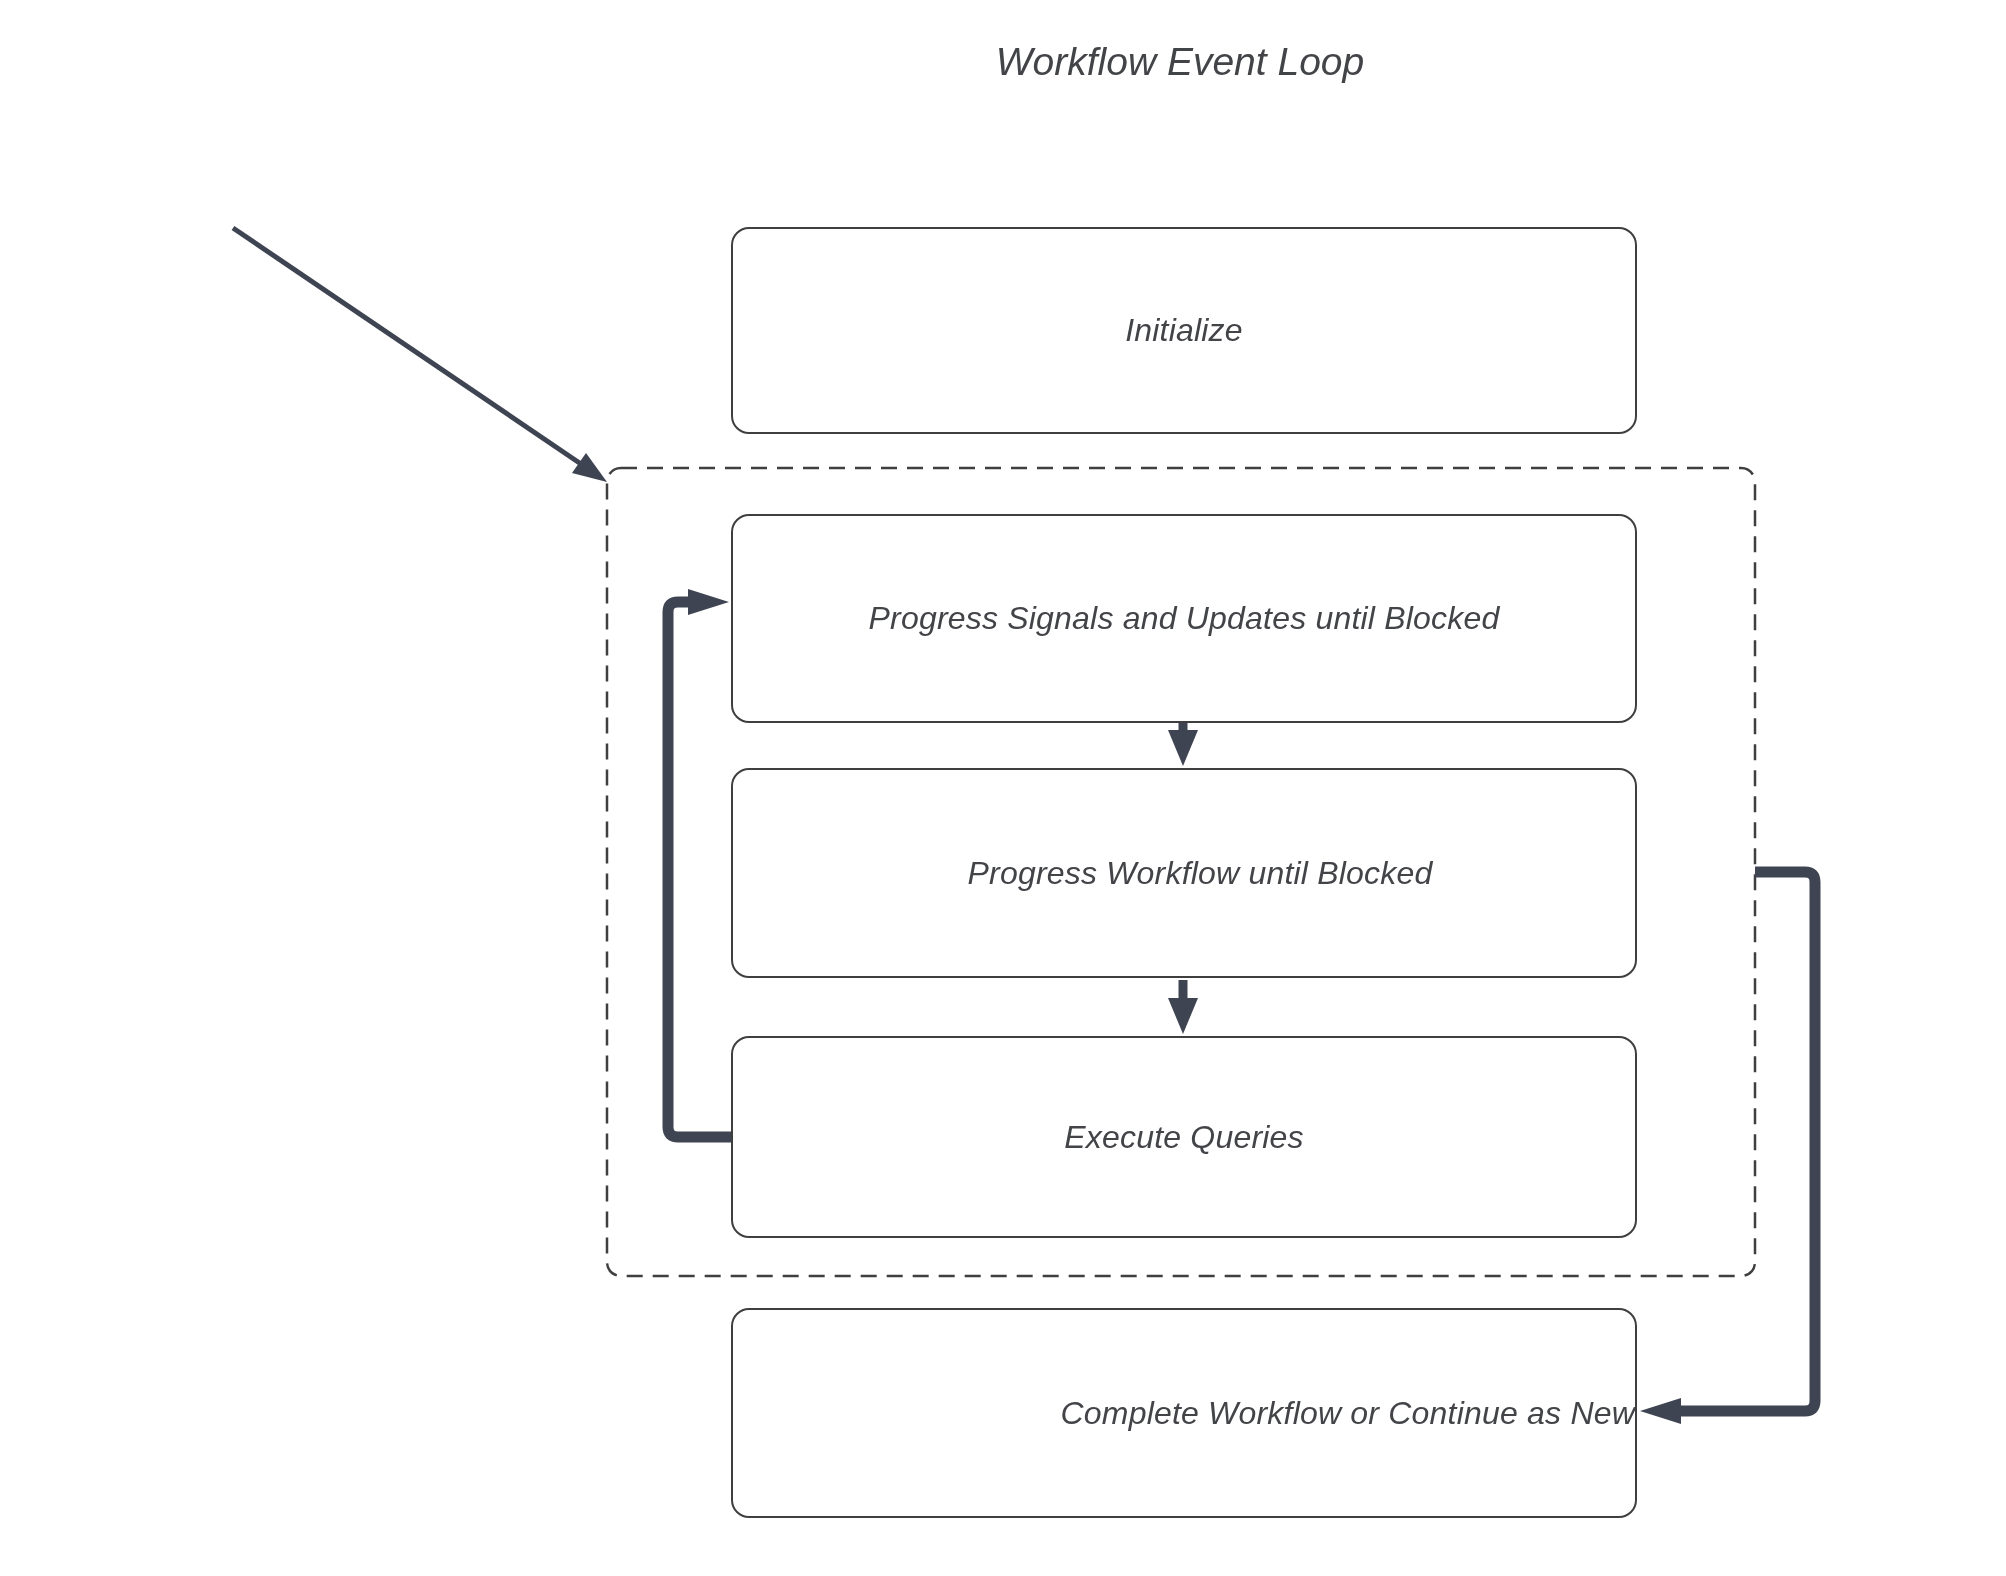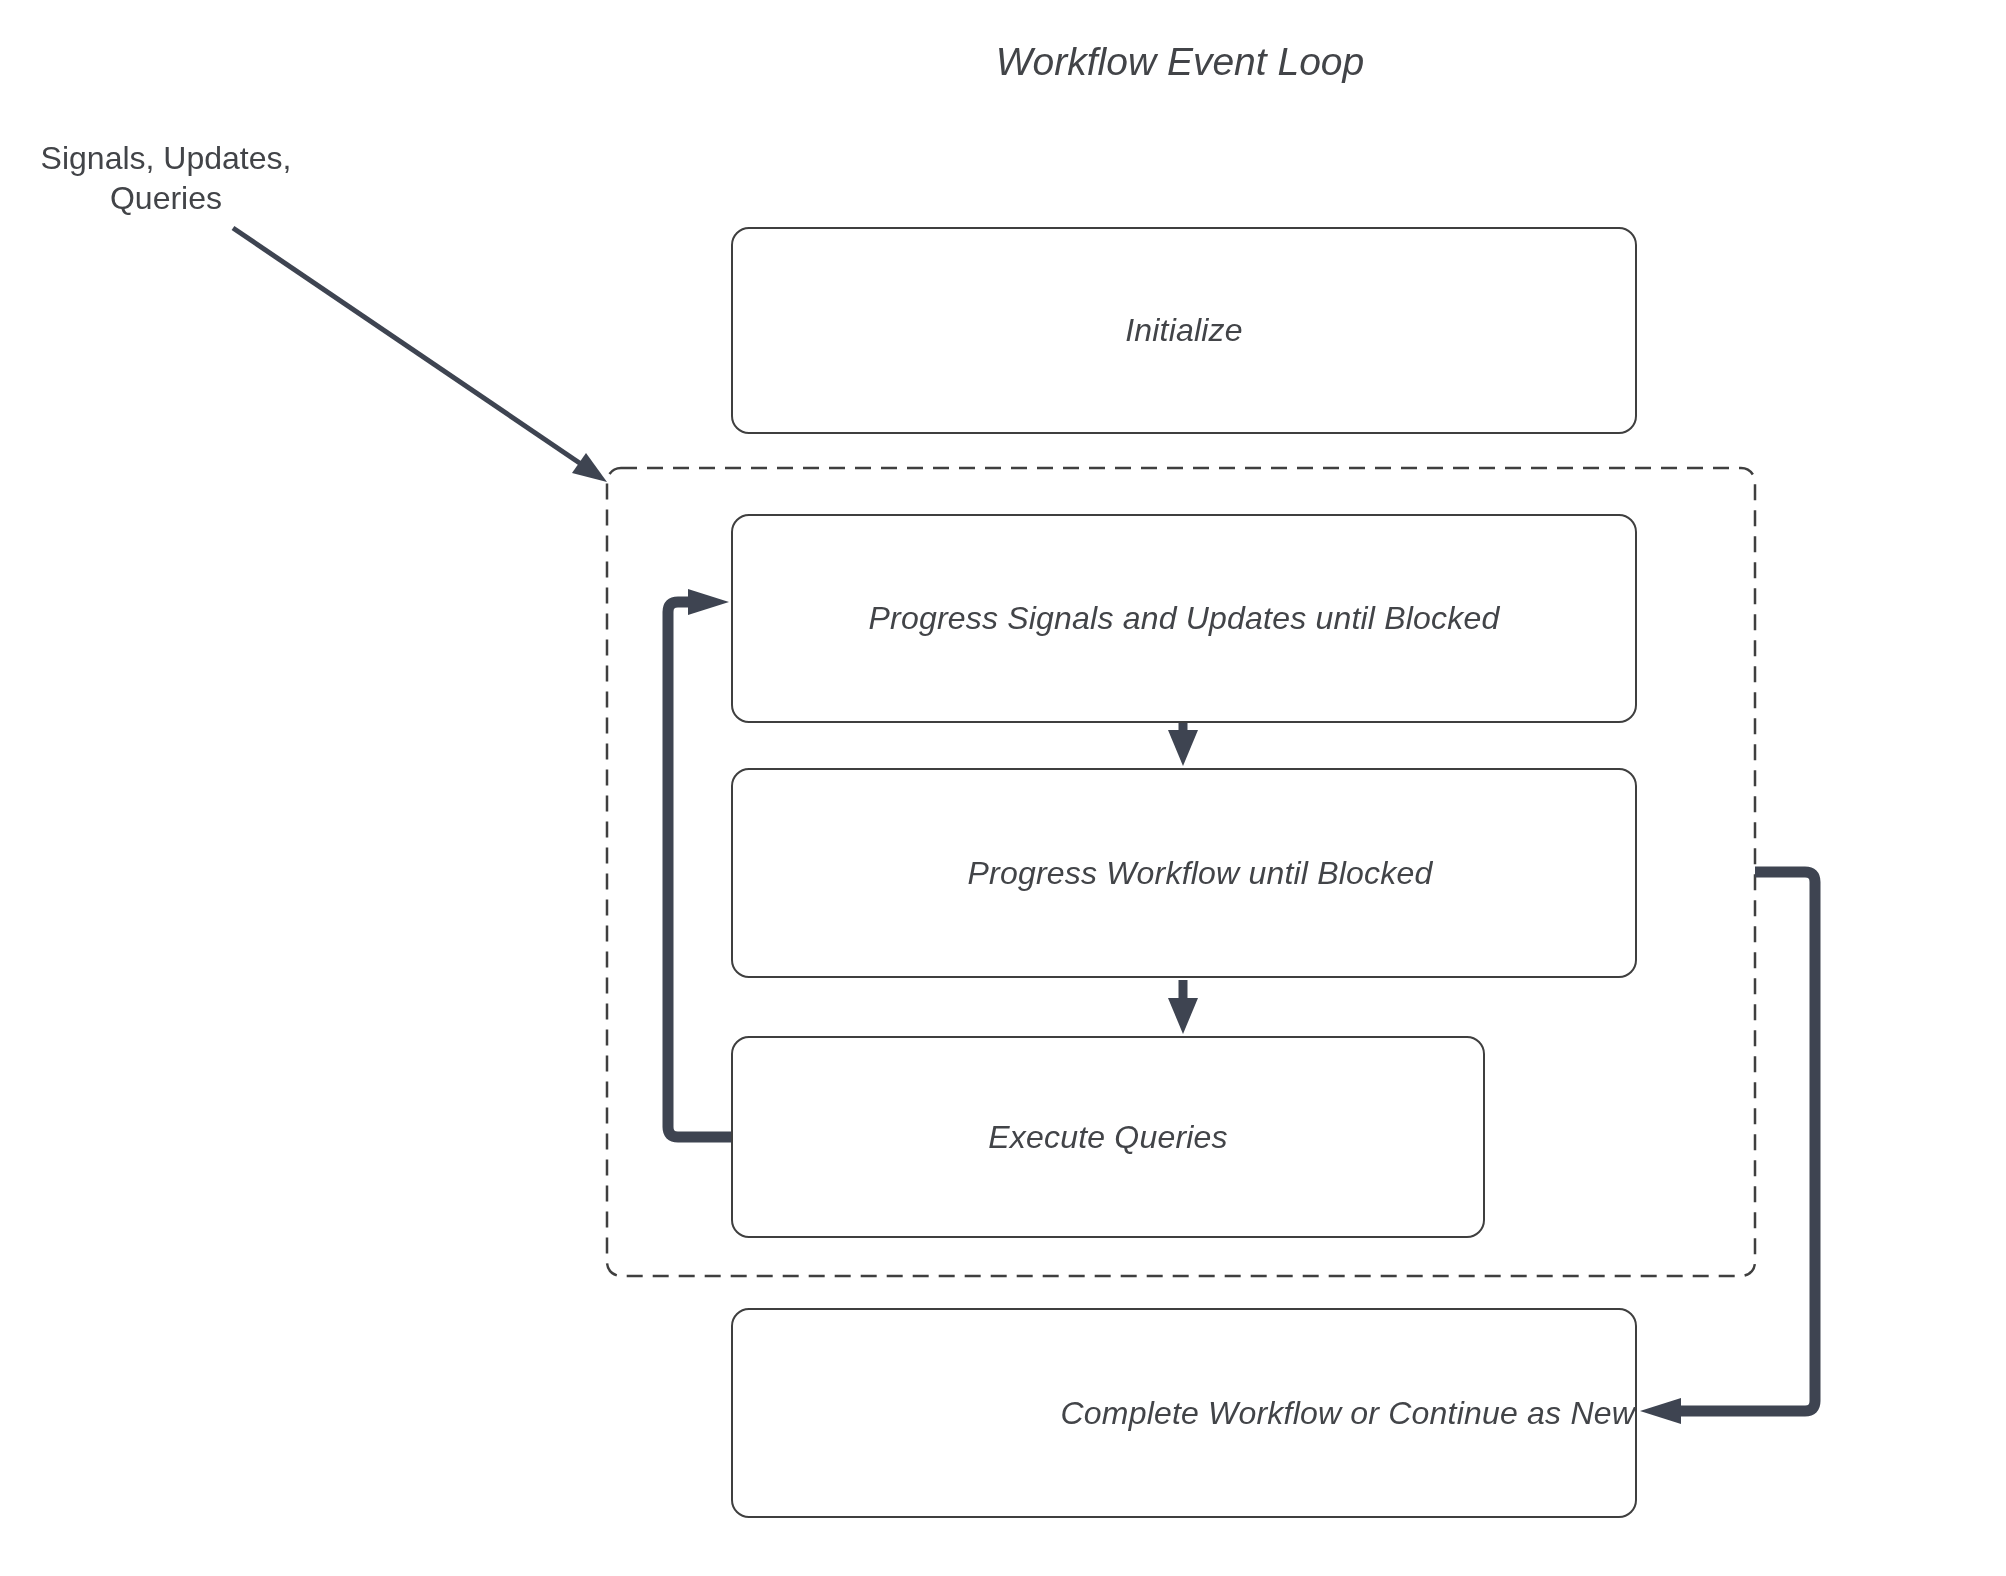--- a/index.html
+++ b/index.html
@@ -90,38 +90,34 @@
     </g>
 
     <g>
       <path class="thick" d="M 1755 872 L 1805 872 Q 1815 872 1815 882 L 1815 1401 Q 1815 1411 1805 1411 L 1681 1411"></path>
       <polygon class="head" points="1640,1411 1681,1398 1681,1424"></polygon>
     </g>
   </svg>
 
   <div id="diagram-title">Workflow Event Loop</div>
 
-  <div id="signals-annotation">
-    <div>Signals, Updates,</div>
-    <div>Queries</div>
-  </div>
 
   <div class="node" style="left:731px;top:227px;width:906px;height:207px;">
     <span>Initialize</span>
   </div>
 
   <div class="node" style="left:731px;top:498px;width:906px;height:209px;margin-top:16px;">
     <span>Progress Signals and Updates until Blocked</span>
   </div>
 
   <div class="node" style="left:731px;top:768px;width:906px;height:210px;padding-left:32px;">
     <span>Progress Workflow until Blocked</span>
   </div>
 
-  <div class="node" style="left:731px;top:1036px;width:754px;height:202px;">
+  <div class="node" style="left:731px;top:1036px;width:906px;height:202px;">
     <span>Execute Queries</span>
   </div>
 
   <div class="node" style="left:731px;top:1308px;width:906px;height:210px;justify-content:flex-end;">
     <span>Complete Workflow or Continue as New</span>
   </div>
 
 </div>
 
 </body></html>

